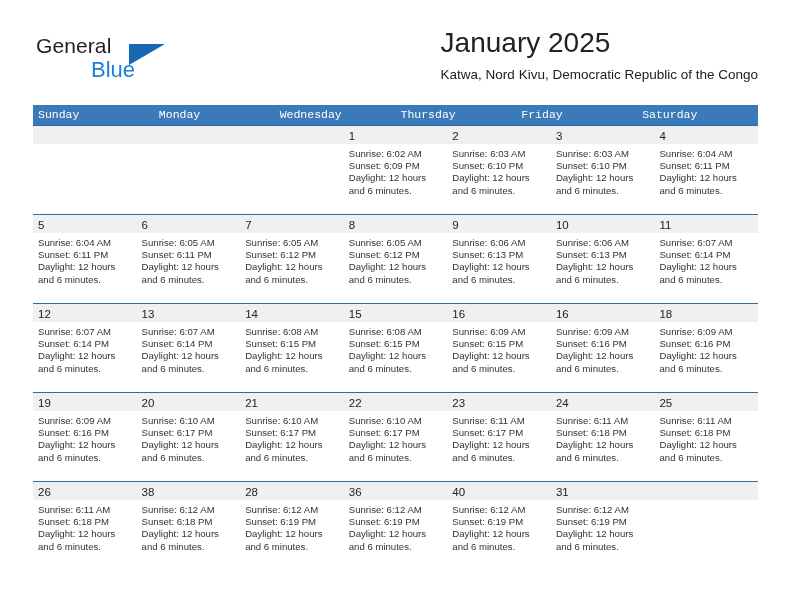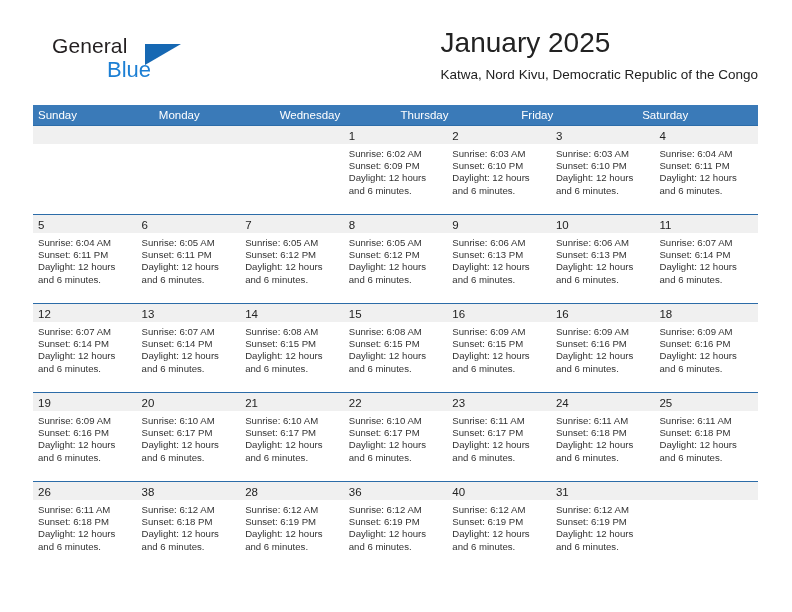--- a/index.html
+++ b/index.html
@@ -24,21 +24,21 @@
   
   .header {
     position: absolute;
     left: 33px;
     top: 26px;
     width: 725px;
     height: 72px;
   }
   .logo {
     position: absolute;
-    left: 16px;
+    left: 0;
     top: 8px;
     width: 190px;
     height: 56px;
   }
   .logo-general {
     position: absolute;
     left: 3px;
     top: 0px;
     font-size: 21px;
     letter-spacing: 0.1px;
@@ -95,20 +95,21 @@
   }
   .weekday {
     flex: 1 1 0;
     color: #ffffff;
     font-size: 11.5px;
     line-height: 20px;
     padding-left: 5px;
     box-sizing: border-box;
     overflow: hidden;
     white-space: nowrap;
+    font-family: Liberation Mono, monospace;
   }
   .week {
     display: flex;
     border-top: 1.6px solid #2c6ca8;
     height: 89px;
     box-sizing: border-box;
   }
   .week:first-of-type {
     border-top: none;
   }

